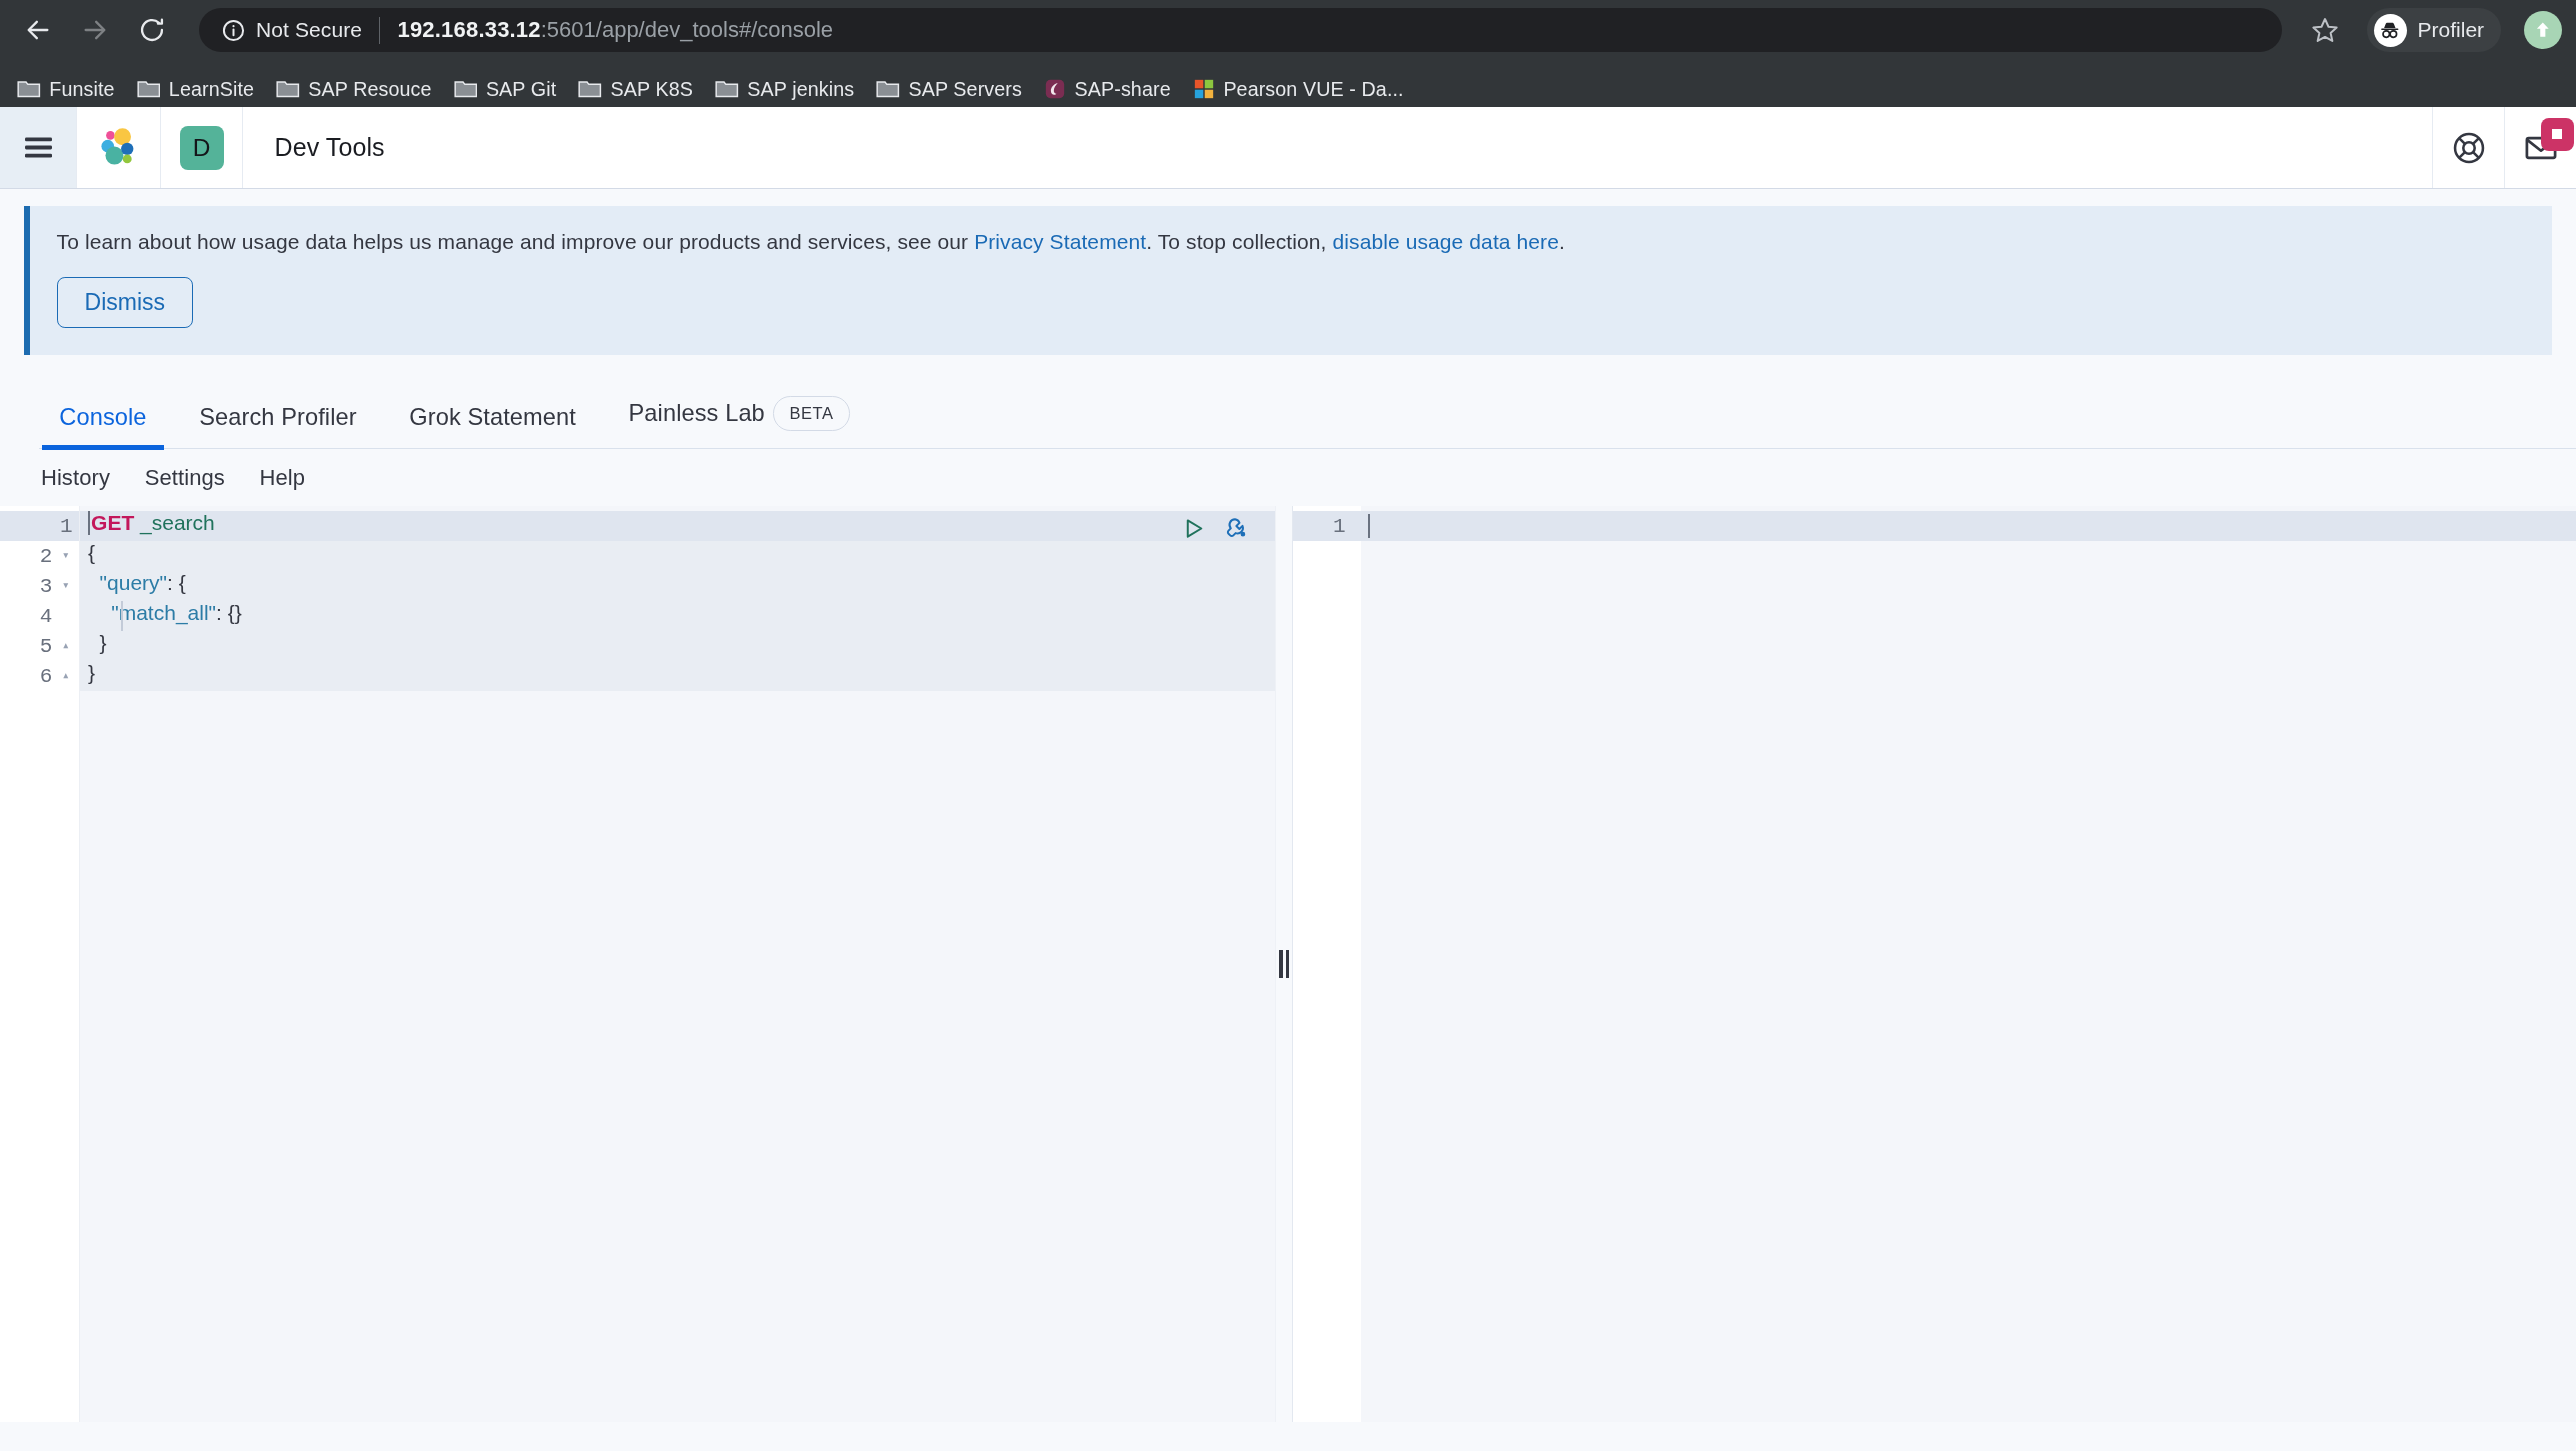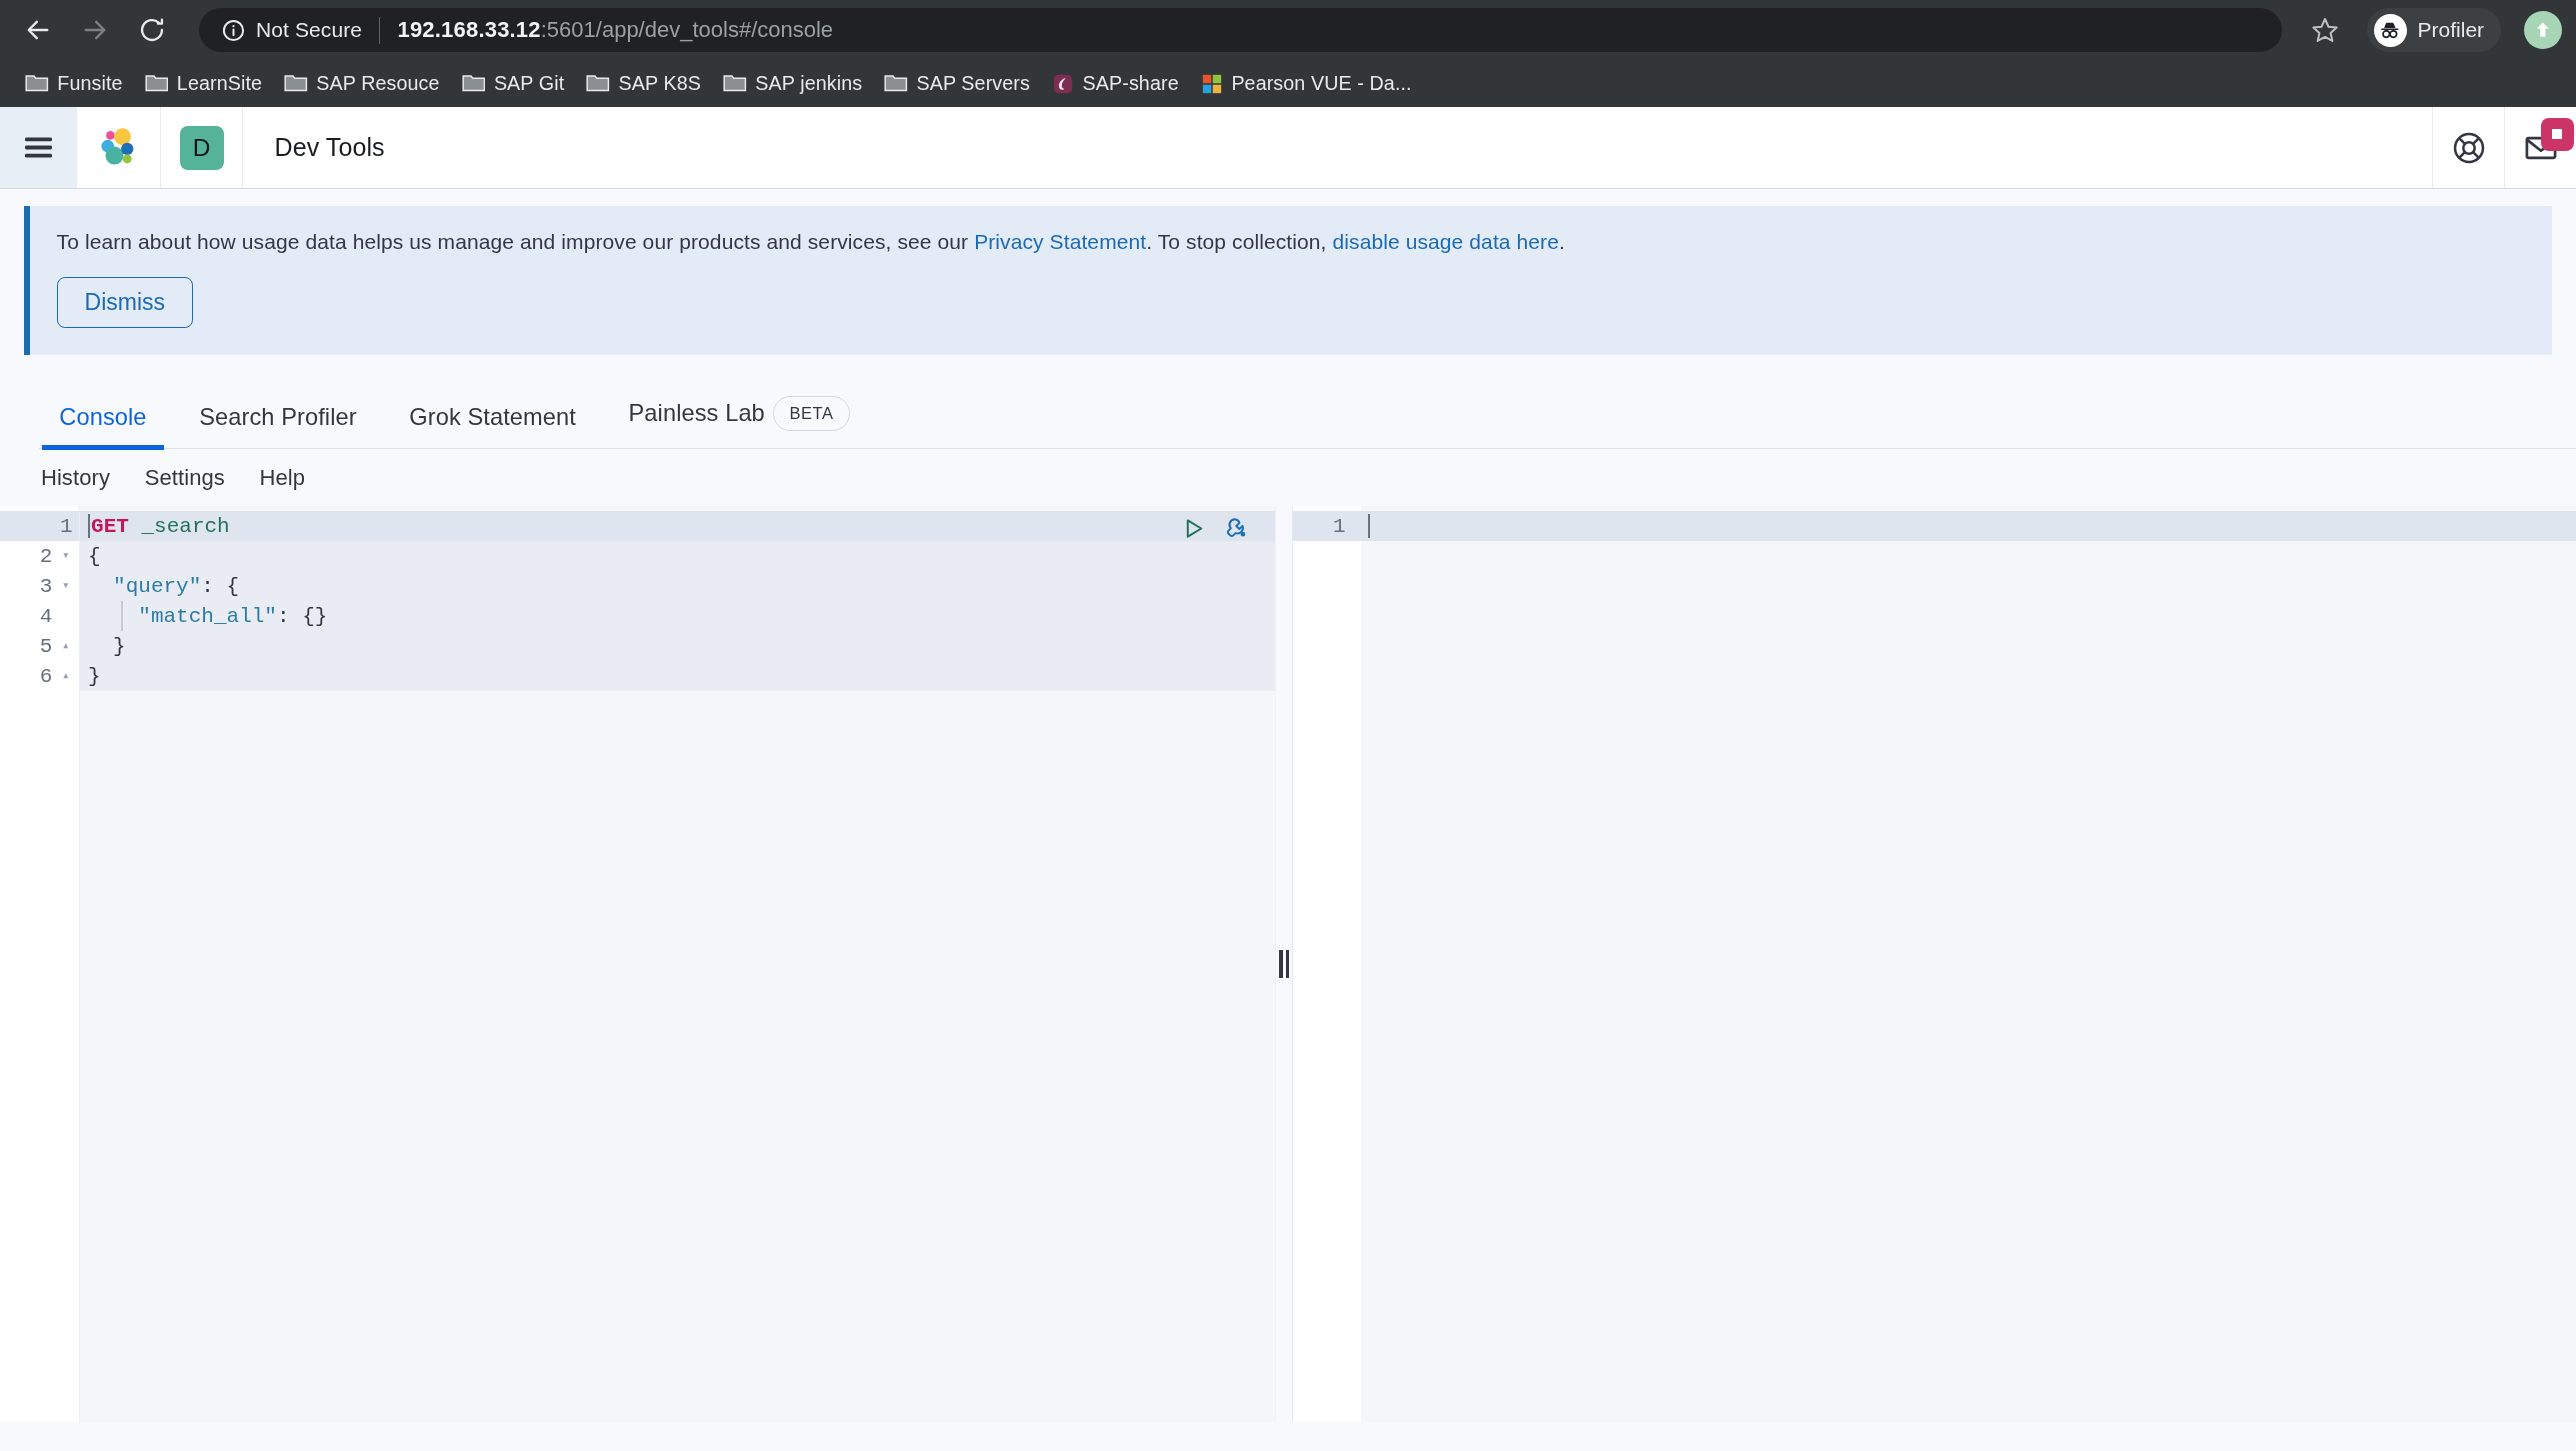--- a/index.html
+++ b/index.html
@@ -100,22 +100,22 @@
     border-radius: 50%;
     background: #a8d5b5;
     display: flex; align-items: center; justify-content: center;
     flex: 0 0 auto;
   }
 
   
   .bookmarks-row {
     height: 47px;
     display: flex;
-    align-items: center;
-    padding: 0 14px;
+    align-items: flex-end;
+    padding: 0 6px;
     gap: 0;
     background: #323639;
   }
   .bookmark {
     display: flex;
     align-items: center;
     gap: 8.7px;
     padding: 6.3px 11px;
     border-radius: 4.7px;
     white-space: nowrap;
@@ -322,23 +322,22 @@
   .code-area {
     flex: 1 1 auto;
     background: #f4f6fa;
     padding-top: 4.7px;
     position: relative;
     border-left: 0.8px solid #eceff4;
   }
   .code-line {
     height: 30px;
     display: flex;
-    align-items: center;
     padding-left: 7.9px;
-    font-family: Liberation Mono, monospace;
+    font-family: Liberation Sans, sans-serif;
     font-size: 21px;
     white-space: pre;
     color: #343741;
   }
   .code-line.cur { background: #dfe5ef; }
   .code-fill { background: #e9edf3; }
   .tok-method { color: #c3175b; font-weight: bold; }
   .tok-url { color: #20725c; }
   .tok-key { color: #2c7ca6; }
   .tok-punct { color: #343741; }

